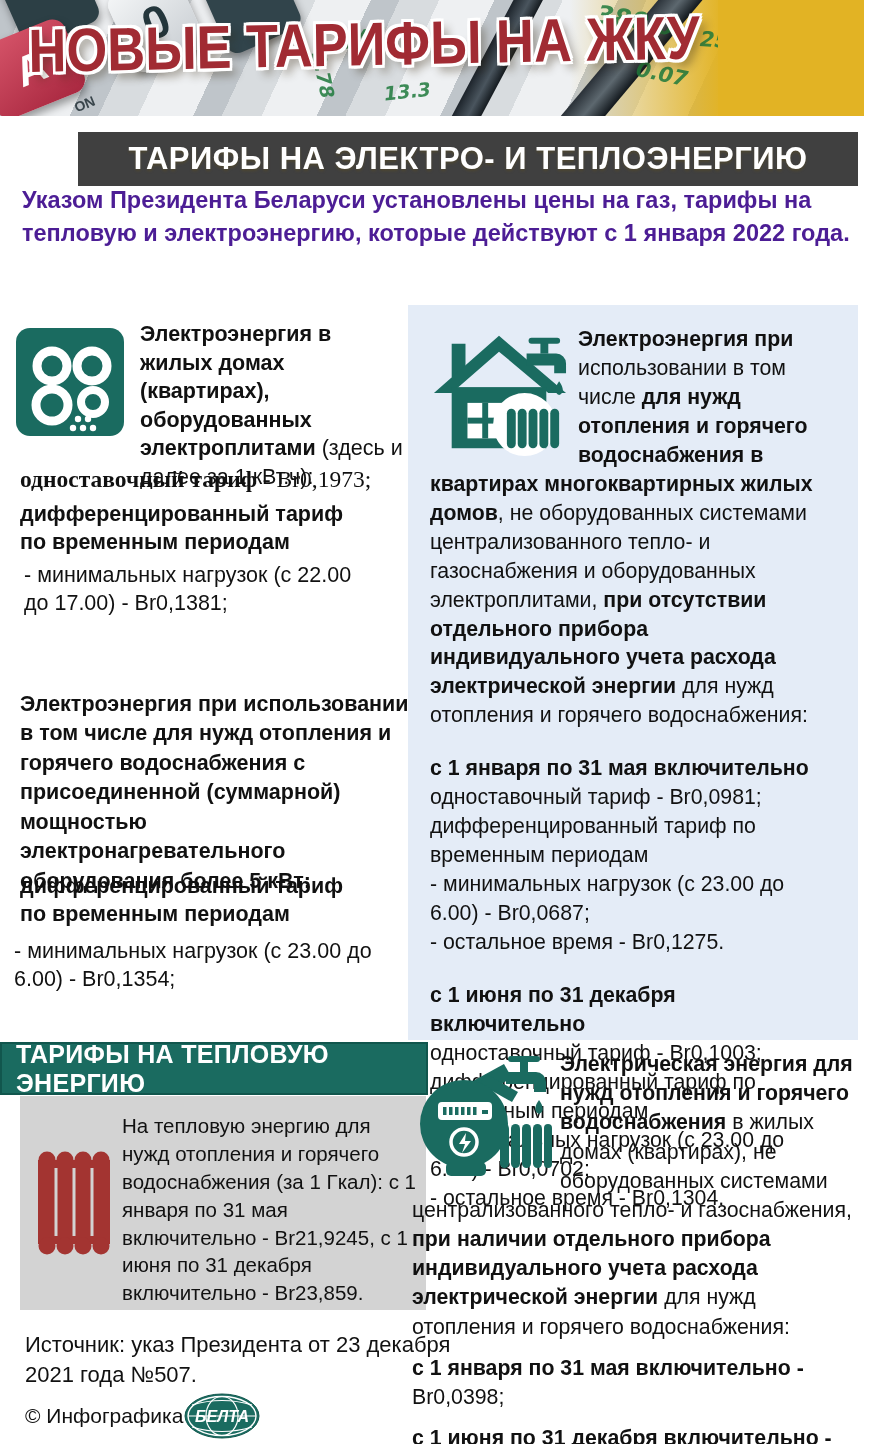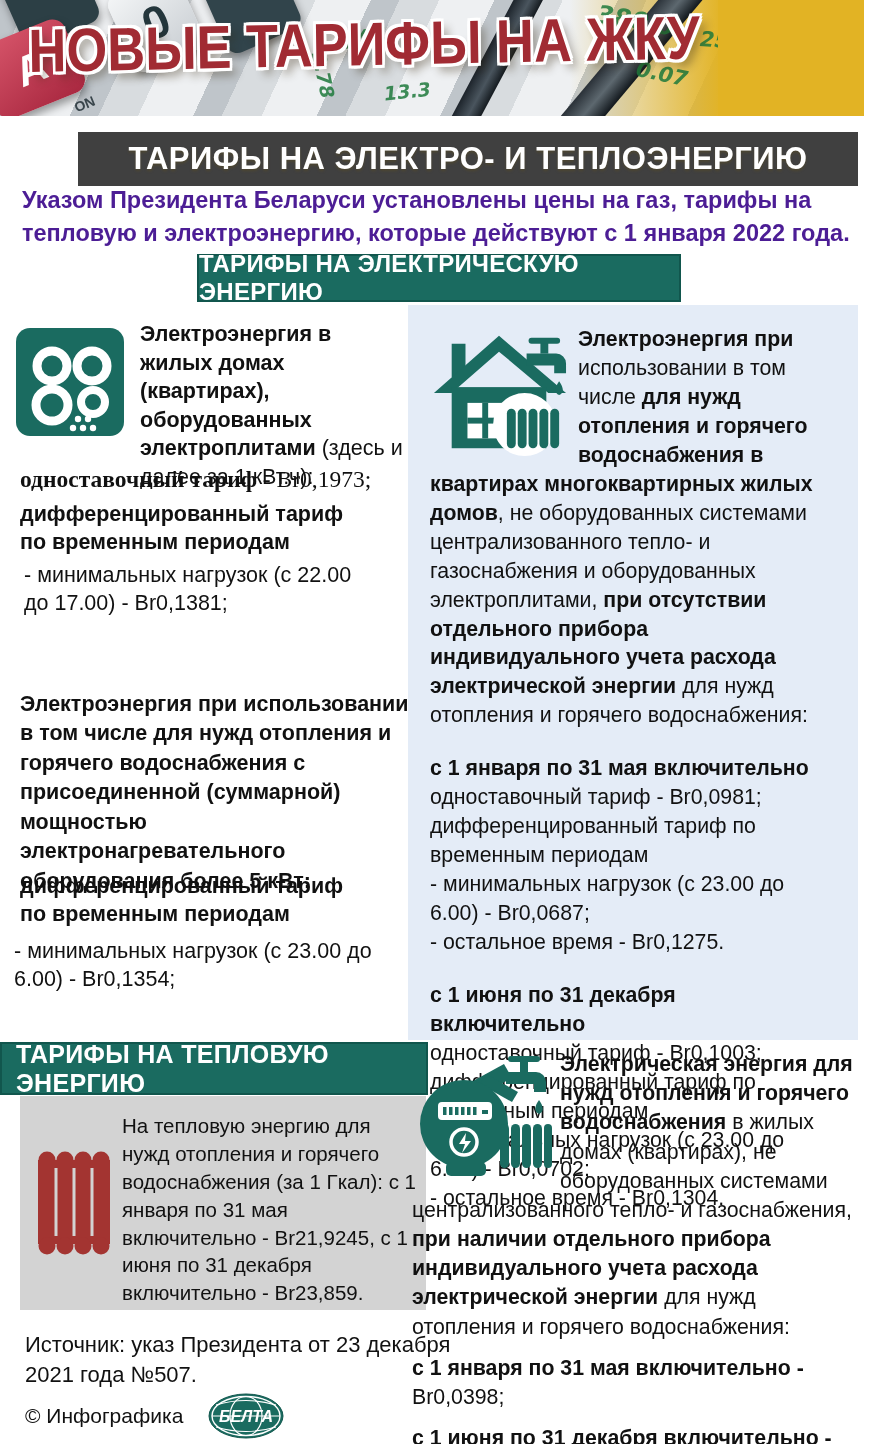--- a/index.html
+++ b/index.html
@@ -78,21 +78,21 @@
   .period-title{font-size:21.3px;font-weight:700;line-height:1.36;}
   .period-line{font-size:21.3px;line-height:1.36;}
 
   
   .graybox{position:absolute;left:20px;top:1096px;width:406px;height:214px;background:#d3d3d3;}
   .radiator-icon{position:absolute;left:16px;top:50px;width:76px;height:116px;}
   .graybox-text{position:absolute;left:102px;top:16px;width:294px;font-size:20.5px;line-height:1.36;}
 
   
   .source{position:absolute;left:25px;top:1330px;width:432px;font-size:22px;line-height:1.38;}
-  .credit{position:absolute;left:25px;top:1392px;display:flex;align-items:center;gap:24px;}
+  .credit{position:absolute;left:25px;top:1392px;display:flex;align-items:center;gap:0;}
   .credit-text{font-size:21px;}
   .belta{width:78px;height:48px;}
 
   
   .bottomright{position:absolute;left:412px;top:1050px;width:448px;}
   .meter-icon{float:left;width:140px;height:130px;margin:2px 8px 4px 0;}
   .br-intro{font-size:21.3px;line-height:1.37;}
   .br-tariff{font-size:21.3px;line-height:1.37;margin-top:12px;}
 
   .b{font-weight:700;}
@@ -127,23 +127,20 @@
       
     </div>
     <div class="hero-title">НОВЫЕ ТАРИФЫ НА ЖКУ</div>
     <div class="band">
       <div class="band-text">ТАРИФЫ НА ЭЛЕКТРО- И ТЕПЛОЭНЕРГИЮ</div>
     </div>
   </div>
 
   <div class="intro">Указом Президента Беларуси установлены цены на газ, тарифы на тепловую и электроэнергию, которые действуют с 1 января 2022 года.</div>
 
-  <div class="banner banner-electric">
-    <div class="banner-label">ТАРИФЫ НА ЭЛЕКТРИЧЕСКУЮ ЭНЕРГИЮ</div>
-  </div>
 
   <div class="stove-row">
     <svg class="stove-icon" viewBox="0 0 108 108">
       <rect width="108" height="108" rx="14" fill="#1a6b60"></rect>
       <circle cx="36" cy="38" r="15" fill="none" stroke="#fff" stroke-width="9"></circle>
       <circle cx="76" cy="38" r="15" fill="none" stroke="#fff" stroke-width="9"></circle>
       <circle cx="36" cy="77" r="16" fill="none" stroke="#fff" stroke-width="9"></circle>
       <circle cx="77" cy="74" r="12" fill="none" stroke="#fff" stroke-width="8"></circle>
       <circle cx="62" cy="91" r="3.2" fill="#fff"></circle>
         <circle cx="72" cy="91" r="3.2" fill="#fff"></circle>

